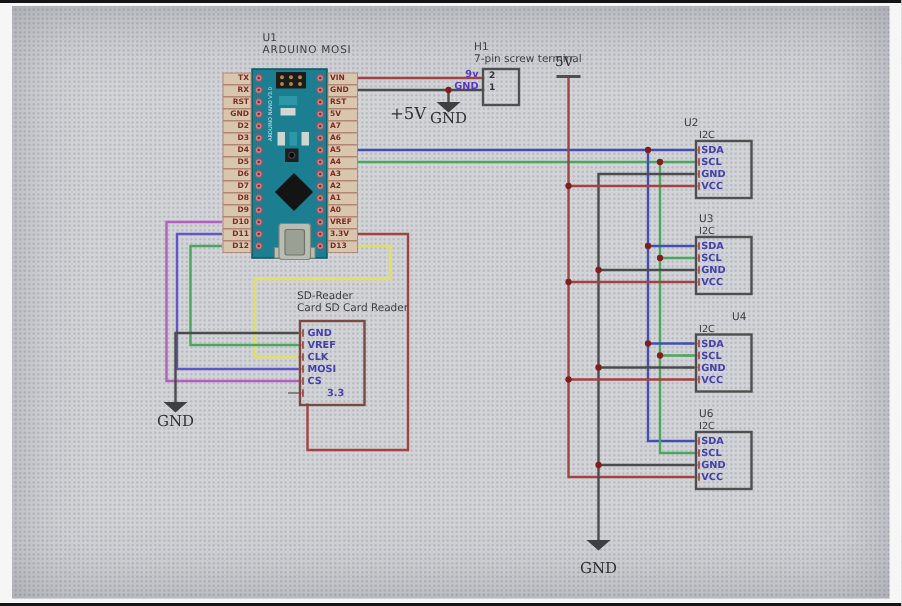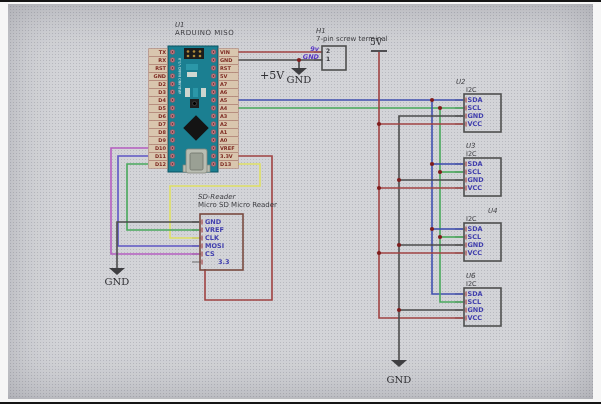--- a/index.html
+++ b/index.html
@@ -12,23 +12,23 @@
           background-image:radial-gradient(circle, rgba(108,110,122,.26) .6px, transparent .95px);
           background-size:3px 3px;
           box-shadow:inset 0 0 55px rgba(45,48,60,.30), inset 0 0 8px rgba(45,48,60,.12);}
   svg{position:absolute;left:0;top:0;}
   .edge{position:absolute;background:#f6f6f6;z-index:6;}
   .edge.l{left:0;top:0;width:8px;height:400px;}
   .edge.r{right:0;top:0;width:8px;height:400px;}
   .edge.t{left:0;top:0;width:601px;height:2px;}
   .edge.b{left:0;bottom:0;width:601px;height:3px;}
   .lbl{position:absolute;color:#3c3c40;font-size:7px;line-height:8px;white-space:nowrap;z-index:3;}
-  .ref{font-size:7px;font-style:italic;}
+  .ref{font-size:7px;}
   .serif{font-family:"DejaVu Serif",serif;color:#2f2f33;}
-  .net{color:#5a38c4;font-weight:bold;font-size:6.5px;text-align:right;font-style:italic;}
+  .net{color:#5a38c4;font-weight:bold;font-size:6.5px;text-align:right;}
   .pinnum{color:#35353a;font-size:6px;font-weight:bold;}
   .pin{position:absolute;height:7px;line-height:7px;font-size:5px;font-weight:bold;
        color:#7e2a22;background:#d9c6ae;box-shadow:0 0 0 .6px #b2826f;z-index:2;
        box-sizing:border-box;padding:0 1px;white-space:nowrap;overflow:hidden;}
   .mpin{position:absolute;font-size:6.5px;line-height:8px;font-weight:bold;color:#4341ae;z-index:3;white-space:nowrap;}
   .ctr{text-align:center;}
 </style>
 </head>
 <body>
 
@@ -206,37 +206,37 @@
         <circle cx="172.5" cy="154" r="0.9" fill="#6e343c"></circle>
         <circle cx="213.5" cy="154" r="2.3" fill="#c8828c" stroke="#93545c" stroke-width="0.8"></circle>
         <circle cx="213.5" cy="154" r="0.9" fill="#6e343c"></circle>
         <circle cx="172.5" cy="162" r="2.3" fill="#c8828c" stroke="#93545c" stroke-width="0.8"></circle>
         <circle cx="172.5" cy="162" r="0.9" fill="#6e343c"></circle>
         <circle cx="213.5" cy="162" r="2.3" fill="#c8828c" stroke="#93545c" stroke-width="0.8"></circle>
         <circle cx="213.5" cy="162" r="0.9" fill="#6e343c"></circle>
       </svg>
 
     <div class="lbl ref" style="left:175px;top:19px">U1</div>
-    <div class="lbl" style="left:175px;top:27px;letter-spacing:.5px">ARDUINO MISO</div>
+    <div class="lbl" style="left:175px;top:27px;letter-spacing:.5px">ARDUINO MOSI</div>
 
     <div class="lbl ref" style="left:316px;top:25px">H1</div>
     <div class="lbl" style="left:316px;top:33px">7-pin screw terminal</div>
     <div class="lbl pinnum" style="left:326px;top:45px">2</div>
     <div class="lbl pinnum" style="left:326px;top:53px">1</div>
     <div class="lbl net" style="left:297px;top:43px;width:22px">9v</div>
     <div class="lbl net" style="left:293px;top:51px;width:26px">GND</div>
 
     <div class="lbl serif" style="left:260px;top:70px;font-size:11px">+5V</div>
     <div class="lbl serif ctr" style="left:285px;top:74px;width:28px;font-size:10px">GND</div>
     <div class="lbl serif" style="left:370px;top:36px;font-size:9px">5V</div>
     <div class="lbl serif ctr" style="left:103px;top:276px;width:28px;font-size:10px">GND</div>
     <div class="lbl serif ctr" style="left:385px;top:374px;width:28px;font-size:10px">GND</div>
 
     <div class="lbl ref" style="left:198px;top:191px">SD-Reader</div>
-    <div class="lbl" style="left:198px;top:199px">Micro SD Micro Reader</div>
+    <div class="lbl" style="left:198px;top:199px">Card SD Card Reader</div>
 
     <div id="gen">
         <div class="pin" style="left:149px;top:46.5px;width:18px;text-align:right">TX</div>
         <div class="pin" style="left:149px;top:54.5px;width:18px;text-align:right">RX</div>
         <div class="pin" style="left:149px;top:62.5px;width:18px;text-align:right">RST</div>
         <div class="pin" style="left:149px;top:70.5px;width:18px;text-align:right">GND</div>
         <div class="pin" style="left:149px;top:78.5px;width:18px;text-align:right">D2</div>
         <div class="pin" style="left:149px;top:86.5px;width:18px;text-align:right">D3</div>
         <div class="pin" style="left:149px;top:94.5px;width:18px;text-align:right">D4</div>
         <div class="pin" style="left:149px;top:102.5px;width:18px;text-align:right">D5</div>

